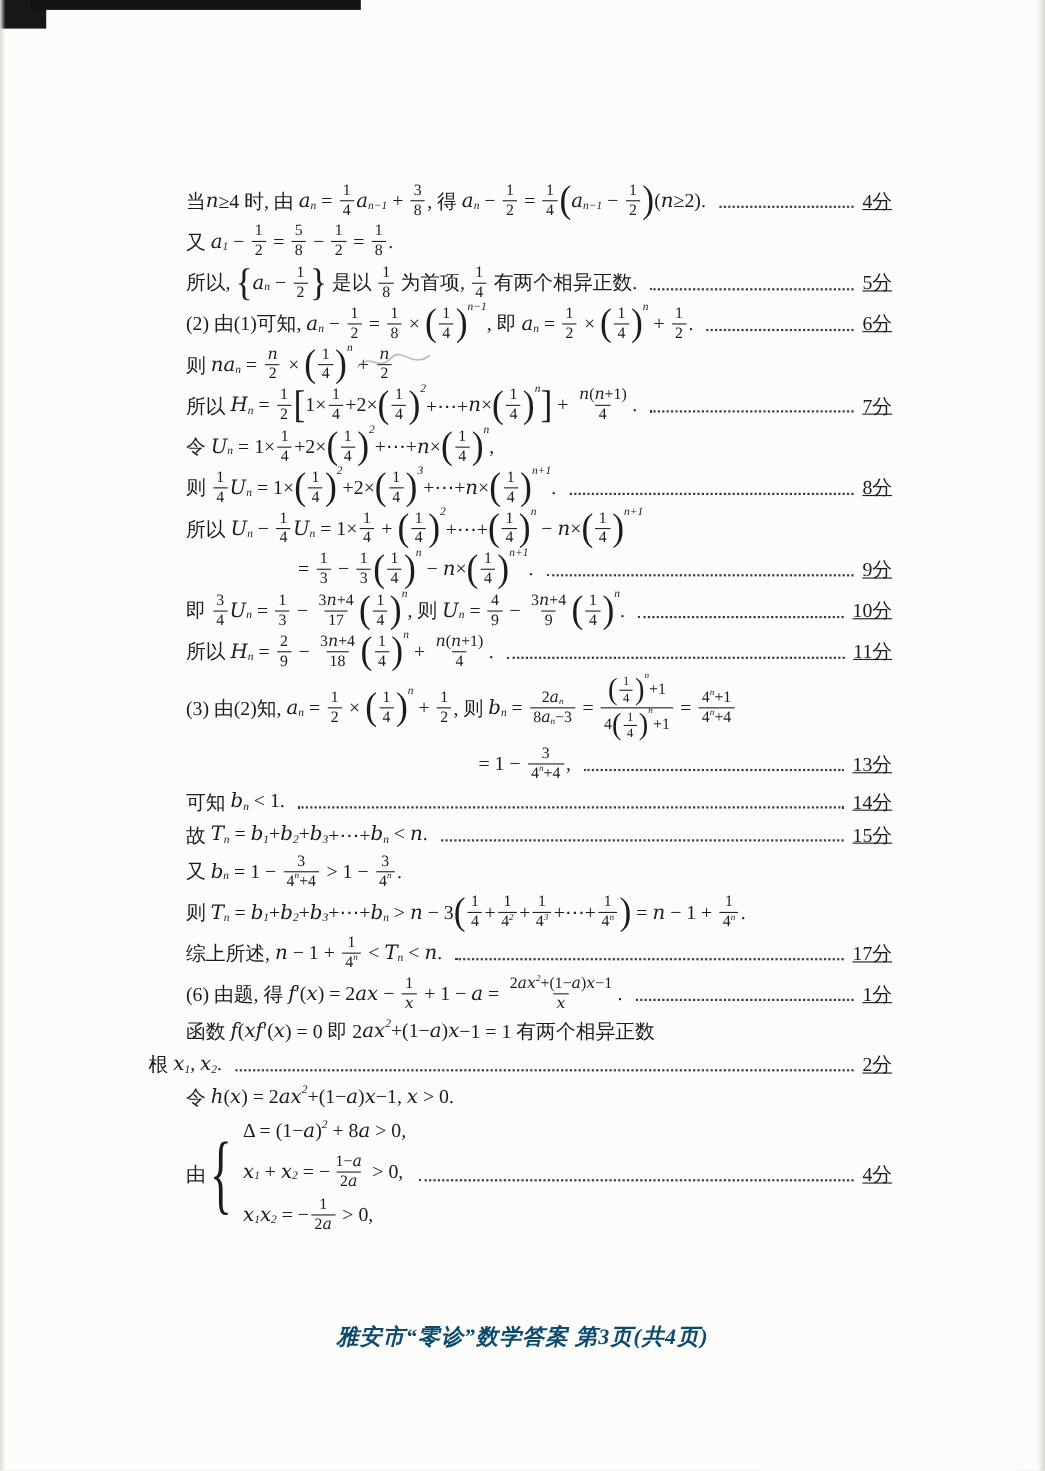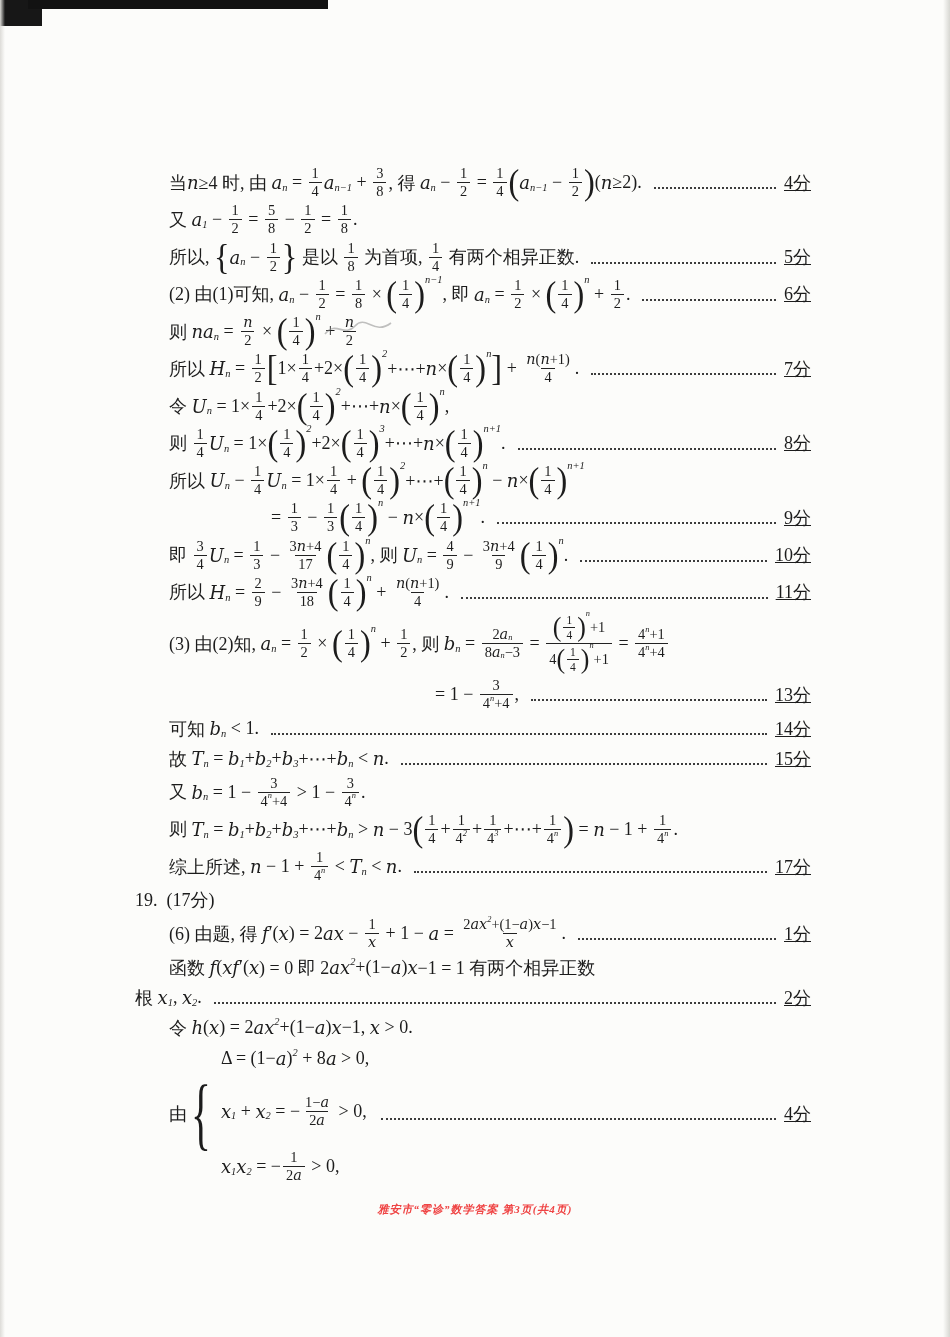--- a/index.html
+++ b/index.html
@@ -34,29 +34,29 @@
 
   .pw{display:inline-flex;align-items:center;}
   .par{white-space:pre;}
   .par.big{display:inline-block;font-size:1.8em;font-weight:300;line-height:0.95;
            transform:scaleY(1.08);}
   .ex{font-size:58%;font-style:italic;align-self:flex-start;margin-top:-3px;white-space:pre;}
 
   .cs{display:inline-flex;align-items:center;margin-left:4px;}
   .csb{display:inline-block;font-size:2.3em;font-weight:300;line-height:1;
        transform:scaleY(1.95);transform-origin:center;margin-right:10px;}
-  .csrows{display:flex;flex-direction:column;gap:20px;}
+  .csrows{display:flex;flex-direction:column;gap:4px;}
   .csrow{display:flex;align-items:center;min-height:30px;}
 
   .dots{flex:1 1 auto;min-width:26px;height:0.6em;margin:0 8px 0 12px;
         border-bottom:2.2px dotted #3c3c3c;}
   .score{white-space:nowrap;text-decoration:underline;}
 
   .footer{position:absolute;left:0;right:0;top:1202px;text-align:center;
-          font-style:italic;font-weight:bold;font-size:11px;letter-spacing:1px;color:#ef4444;}
+          font-style:italic;font-weight:bold;font-size:20px;letter-spacing:1px;color:#0c4a6e;}
   .scribble{position:absolute;left:322px;top:316px;opacity:0.55;}
 </style>
 </head>
 <body>
 
 <div class="sheet">
   <div class="scan-corner"></div>
   <div class="scan-strip"></div>
   <div class="edge-left"></div>
   <div class="edge-right"></div>
@@ -1131,25 +1131,20 @@
           <span class="vr">
             <span class="mi">T</span>
             <span class="sb">n</span>
           </span>
           <span class="tx"> &lt; </span>
           <span class="mi">n</span>
           <span class="tx">.</span>
         </span>
         <span class="dots"></span>
         <span class="score">17分</span>
-      </div>
-      <div class="line ind0">
-        <span class="expr">
-          <span class="tx">19.  (17分)</span>
-        </span>
       </div>
       <div class="line ind1">
         <span class="expr">
           <span class="tx">(6) 由题, 得 </span>
           <span class="mi">f</span>
           <span class="tx">′(</span>
           <span class="mi">x</span>
           <span class="tx">) = 2</span>
           <span class="mi">ax</span>
           <span class="tx"> − </span>

